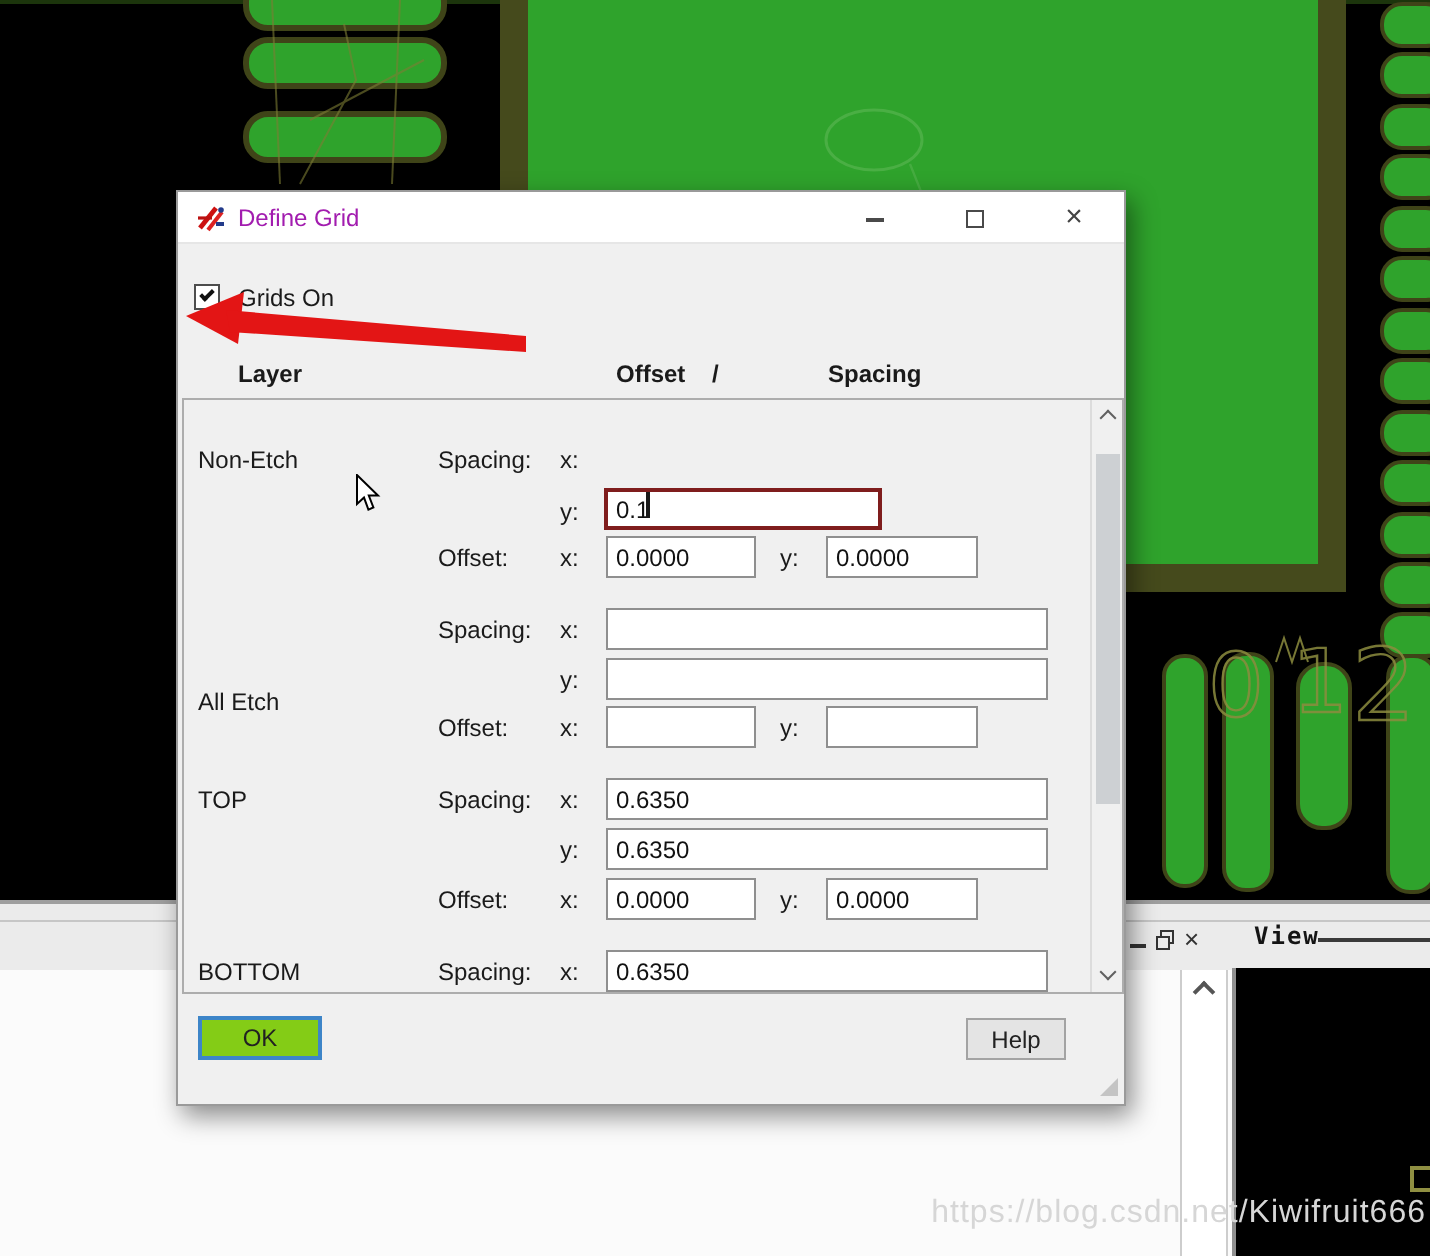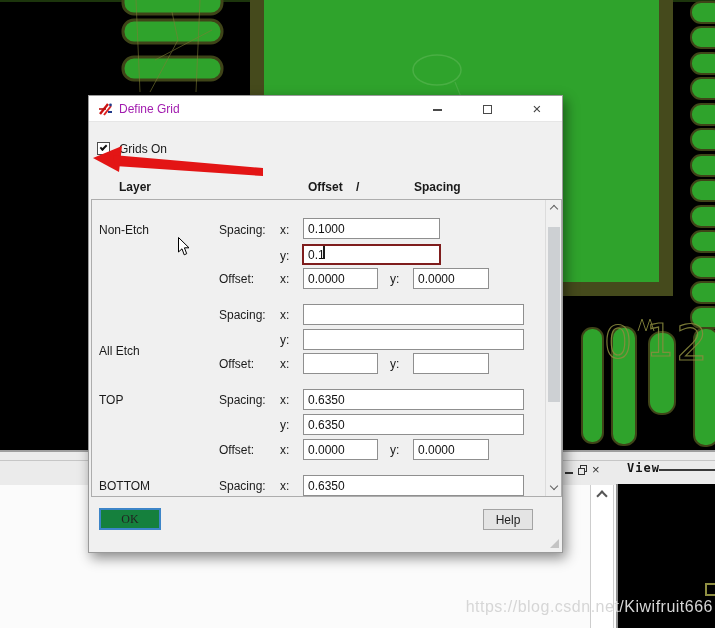--- a/index.html
+++ b/index.html
@@ -50,22 +50,22 @@
                  border:1px solid #adadad; overflow:hidden; }
   .fld { position:absolute; height:21px; border:1px solid #8f8f8f; background:#fff; font-family:"Liberation Sans",sans-serif;
          font-size:12px; color:#111; padding:1px 4px; }
   .fld.focus { border:2px solid #7f1d1d; }
 
   .vscroll { position:absolute; right:0; top:0; width:16px; height:296px; background:#f0f0f0; border-left:1px solid #dcdcdc; }
   .vscroll .btn { position:absolute; left:0; width:16px; height:17px; display:flex; align-items:center; justify-content:center; }
   .vscroll .thumb { position:absolute; left:2px; top:27px; width:12px; height:175px; background:#cdd0d3; }
   .vscroll .chev { width:6px; height:6px; border-width:1.5px; border-color:#606060; }
 
-  .btn-ok { position:absolute; left:10px; top:412px; width:62px; height:22px; background:#15803d;
-            border:2px solid #3d85c8; font-family:Liberation Serif, serif; font-size:12px; color:#222; }
+  .btn-ok { position:absolute; left:10px; top:412px; width:62px; height:22px; background:#84cc16;
+            border:2px solid #3d85c8; font-family:Liberation Sans, sans-serif; font-size:12px; color:#222; }
   .btn-help { position:absolute; left:394px; top:413px; width:50px; height:21px; background:#e4e4e4;
               border:1px solid #a3a3a3; font-family:"Liberation Sans",sans-serif; font-size:12px; color:#222; }
   .grip { position:absolute; right:3px; bottom:4px; width:0; height:0;
           border-left:9px solid transparent; border-bottom:9px solid #c4c4c4; }
 
   
   .anno { position:absolute; z-index:5; pointer-events:none; }
   .cn-note { left:81px; top:255px; font-size:24px; font-weight:bold; letter-spacing:2px; color:#ee1212;
              font-family:"Liberation Sans","DejaVu Sans",sans-serif; }
   .caret { left:323px; top:246px; width:1.5px; height:13px; background:#1a1a1a; }
@@ -174,21 +174,20 @@
 
     <span class="lbl hdr" style="left:30px;  top:84px;">Layer</span>
     <span class="lbl hdr" style="left:219px; top:84px;">Offset    /</span>
     <span class="lbl hdr" style="left:325px; top:84px;">Spacing</span>
 
     <div class="content-box">
 
       <span class="lbl" style="left:7px;   top:23px;">Non-Etch</span>
       <span class="lbl" style="left:127px; top:23px;">Spacing:</span>
       <span class="lbl" style="left:188px; top:23px;">x:</span>
-      <input class="fld" style="left: 211px; top: 18px; width: 137px;" value="0.1000">
       <span class="lbl" style="left:188px; top:49px;">y:</span>
       <input class="fld focus" style="left: 210px; top: 44px; width: 139px;" value="0.1">
       <span class="lbl" style="left:127px; top:72px;">Offset:</span>
       <span class="lbl" style="left:188px; top:72px;">x:</span>
       <input class="fld" style="left: 211px; top: 68px; width: 75px;" value="0.0000">
       <span class="lbl" style="left:298px; top:72px;">y:</span>
       <input class="fld" style="left: 321px; top: 68px; width: 76px;" value="0.0000">
 
       <span class="lbl" style="left:7px;   top:108px;margin-top:36px;">All Etch</span>
       <span class="lbl" style="left:127px; top:108px;">Spacing:</span>

